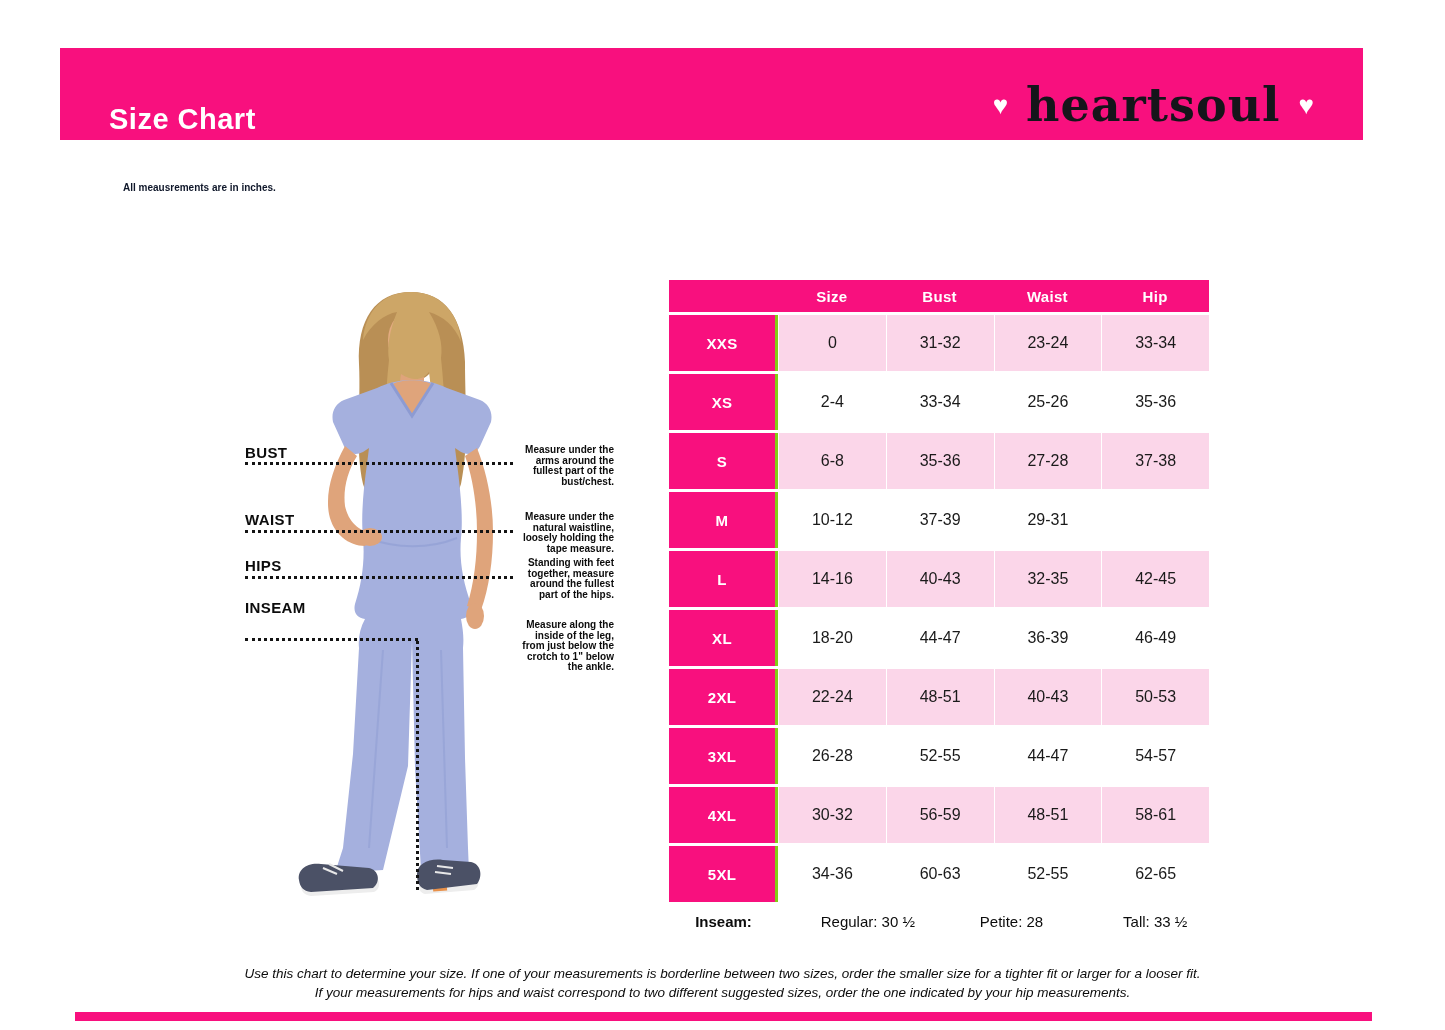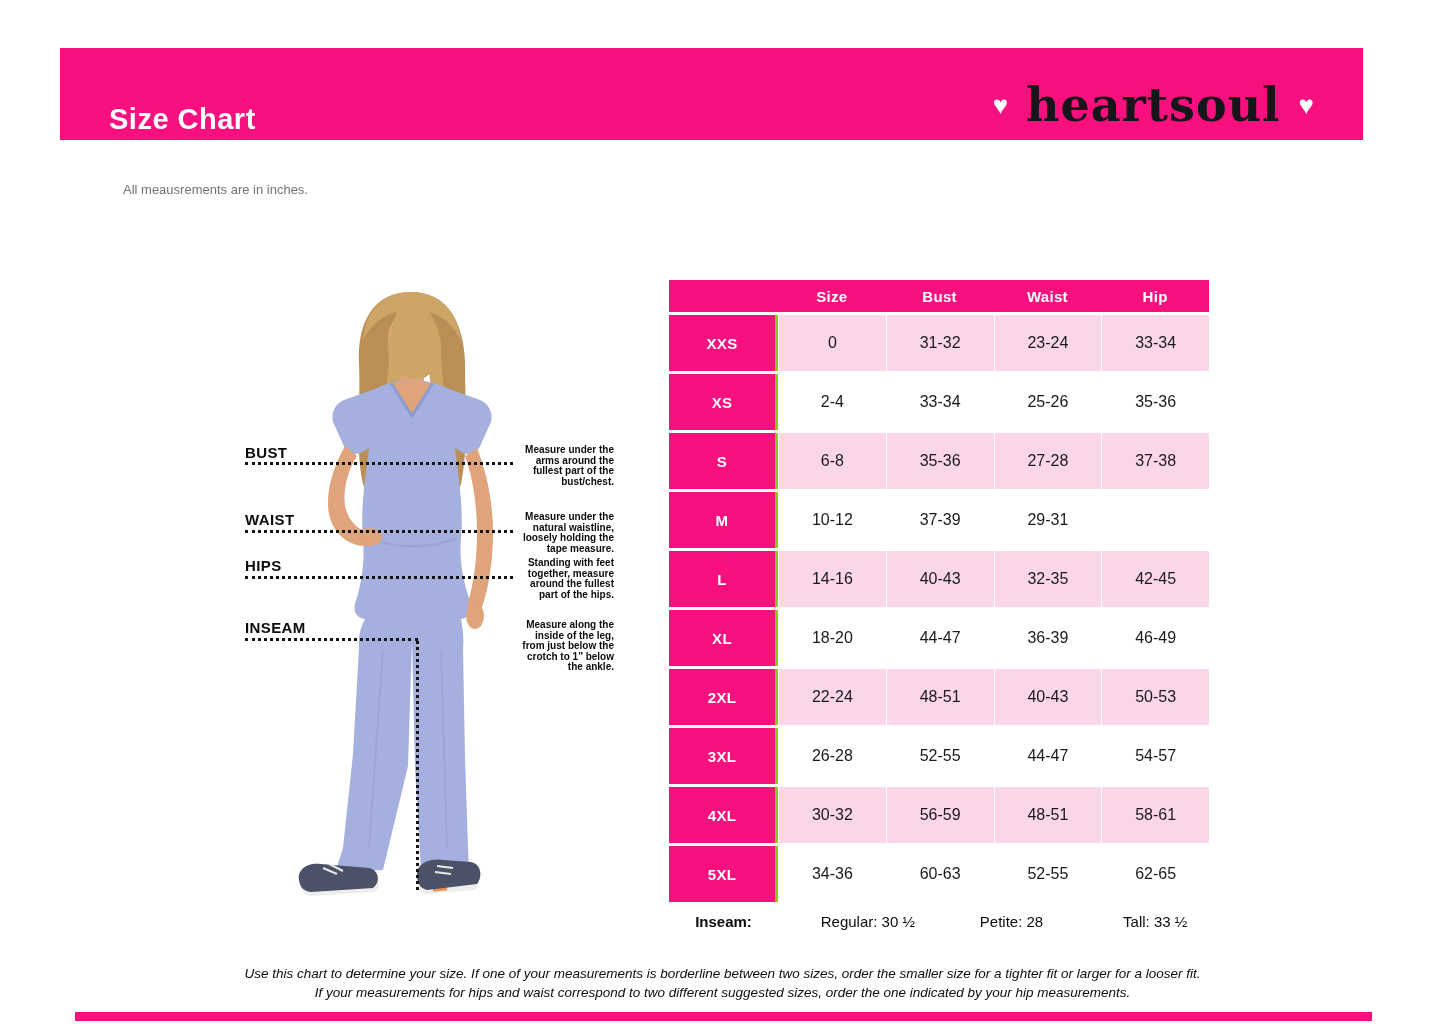--- a/index.html
+++ b/index.html
@@ -6,21 +6,21 @@
   body{font-family:"Liberation Sans",sans-serif;color:#111;}
   .page{position:relative;width:1445px;height:1030px;background:#fff;overflow:hidden;}
 
   
   .band{position:absolute;left:60px;top:48px;width:1303px;height:92px;background:var(--pink);}
   .band-title{position:absolute;left:49px;top:55px;font-size:29px;font-weight:600;color:#fff;letter-spacing:.5px;}
   .logo{position:absolute;right:49px;top:34px;display:flex;align-items:center;gap:18px;}
   .logo .heart{color:#fff;font-size:26px;line-height:1;}
   .logo .word{font-family:"DejaVu Serif",serif;font-weight:bold;font-size:46px;color:#15151a;letter-spacing:1px;line-height:1;}
 
-  .note{position:absolute;left:123px;top:182px;font-size:13px;font-weight:400;color:#737373;}
+  .note{position:absolute;left:123px;top:182px;font-size:10px;font-weight:700;color:#0f172a;}
 
   
   .m-label{position:absolute;font-size:15px;font-weight:bold;color:#0c0c0c;letter-spacing:.4px;}
   .m-line{position:absolute;height:0;border-top:3px dotted #141414;}
   .m-vline{position:absolute;width:0;border-left:3px dotted #141414;}
   .m-instr{position:absolute;width:100px;font-size:10px;font-weight:bold;line-height:10.5px;text-align:right;color:#0c0c0c;}
 
   
   .table{position:absolute;left:669px;top:280px;width:540px;}
   .thead{display:grid;grid-template-columns:109px repeat(4,1fr);height:32px;background:var(--pink);margin-bottom:3px;}
@@ -96,21 +96,21 @@
   <div class="m-instr" style="left:514px;top:445px;">Measure under the arms around the fullest part of the bust/chest.</div>
 
   <div class="m-label" style="left:245px;top:511px;">WAIST</div>
   <div class="m-line" style="left:245px;top:530px;width:268px;"></div>
   <div class="m-instr" style="left:514px;top:512px;">Measure under the natural waistline, loosely holding the tape measure.</div>
 
   <div class="m-label" style="left:245px;top:557px;">HIPS</div>
   <div class="m-line" style="left:245px;top:576px;width:268px;"></div>
   <div class="m-instr" style="left:514px;top:558px;">Standing with feet together, measure around the fullest part of the hips.</div>
 
-  <div class="m-label" style="left:245px;top:619px;">INSEAM</div>
+  <div class="m-label" style="left:245px;top:599px;">INSEAM</div>
   <div class="m-line" style="left:245px;top:638px;width:173px;"></div>
   <div class="m-vline" style="left:416px;top:641px;height:249px;"></div>
   <div class="m-instr" style="left:514px;top:620px;">Measure along the inside of the leg, from just below the crotch to 1" below the ankle.</div>
 
   <div class="table">
     <div class="thead">
       <div></div>
     <div>Size</div>
         <div>Bust</div>
         <div>Waist</div>

